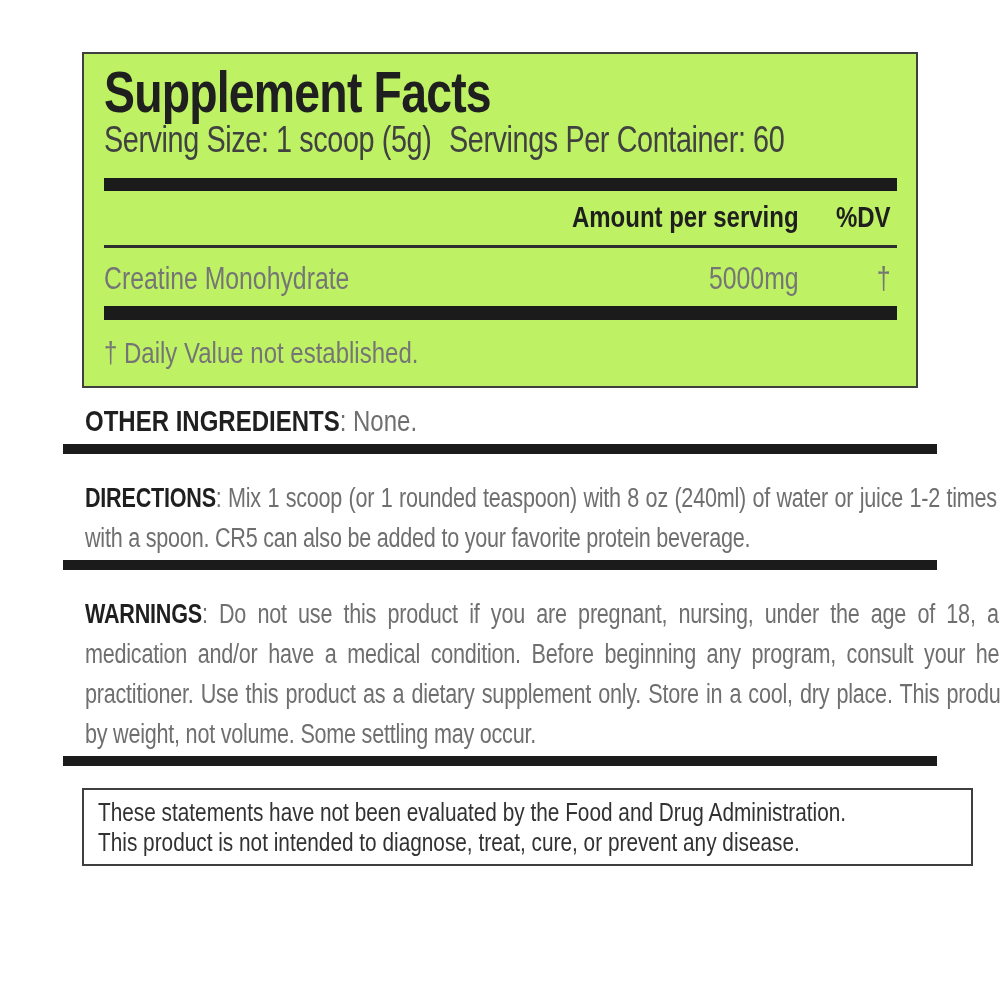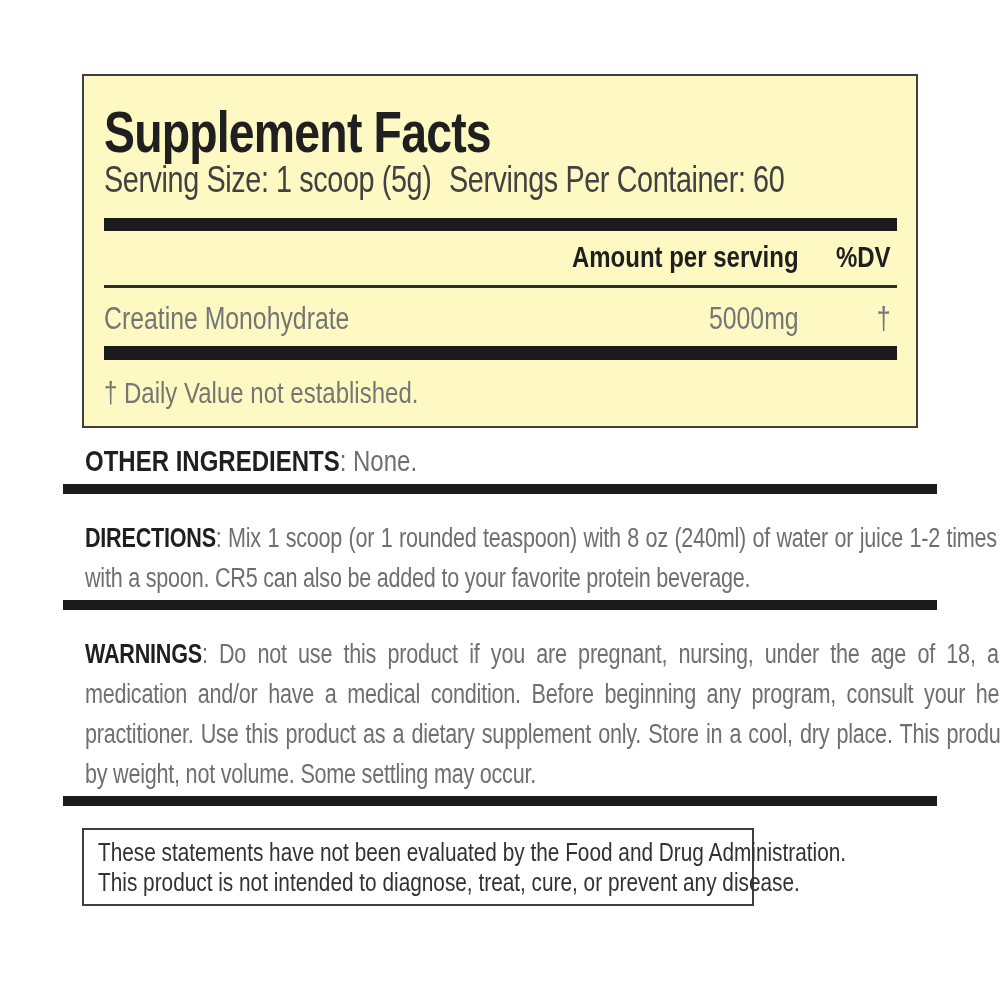--- a/index.html
+++ b/index.html
@@ -21,25 +21,25 @@
   
   .squeeze {
     transform: scaleX(0.8);
     transform-origin: 0 0;
     width: 125%;
   }
 
   
   .facts-box {
     box-sizing: border-box;
-    margin: 74px 82px 0 82px;
+    margin: 52px 82px 0 82px;
     width: 836px;
     border: 2px solid #3f3f3f;
-    padding: 28px 19px 15px 20px;
-    background: #fef9c3;
+    padding: 10px 19px 15px 20px;
+    background: #bef264;
   }
   .title {
     margin: 0;
     font-size: 58px;
     line-height: 56px;
     font-weight: bold;
     color: #1f1f1f;
     letter-spacing: -1px;
     white-space: nowrap;
   }
@@ -107,21 +107,21 @@
     letter-spacing: -0.3px;
     color: #6f6f6f;
   }
   .para + .sep { margin-top: 2px; }
   .sep.after-directions { margin-top: 2px; }
   .sep.after-warnings { margin-top: 2px; }
 
   .disclaimer-box {
     box-sizing: border-box;
     margin: 22px 82px 0 82px;
-    width: 672px;
+    width: 891px;
     border: 2px solid #3f3f3f;
     padding: 7px 10px 7px 14px;
   }
   .dline {
     font-size: 26px;
     line-height: 30px;
     color: #323232;
     white-space: nowrap;
   }
 </style>

